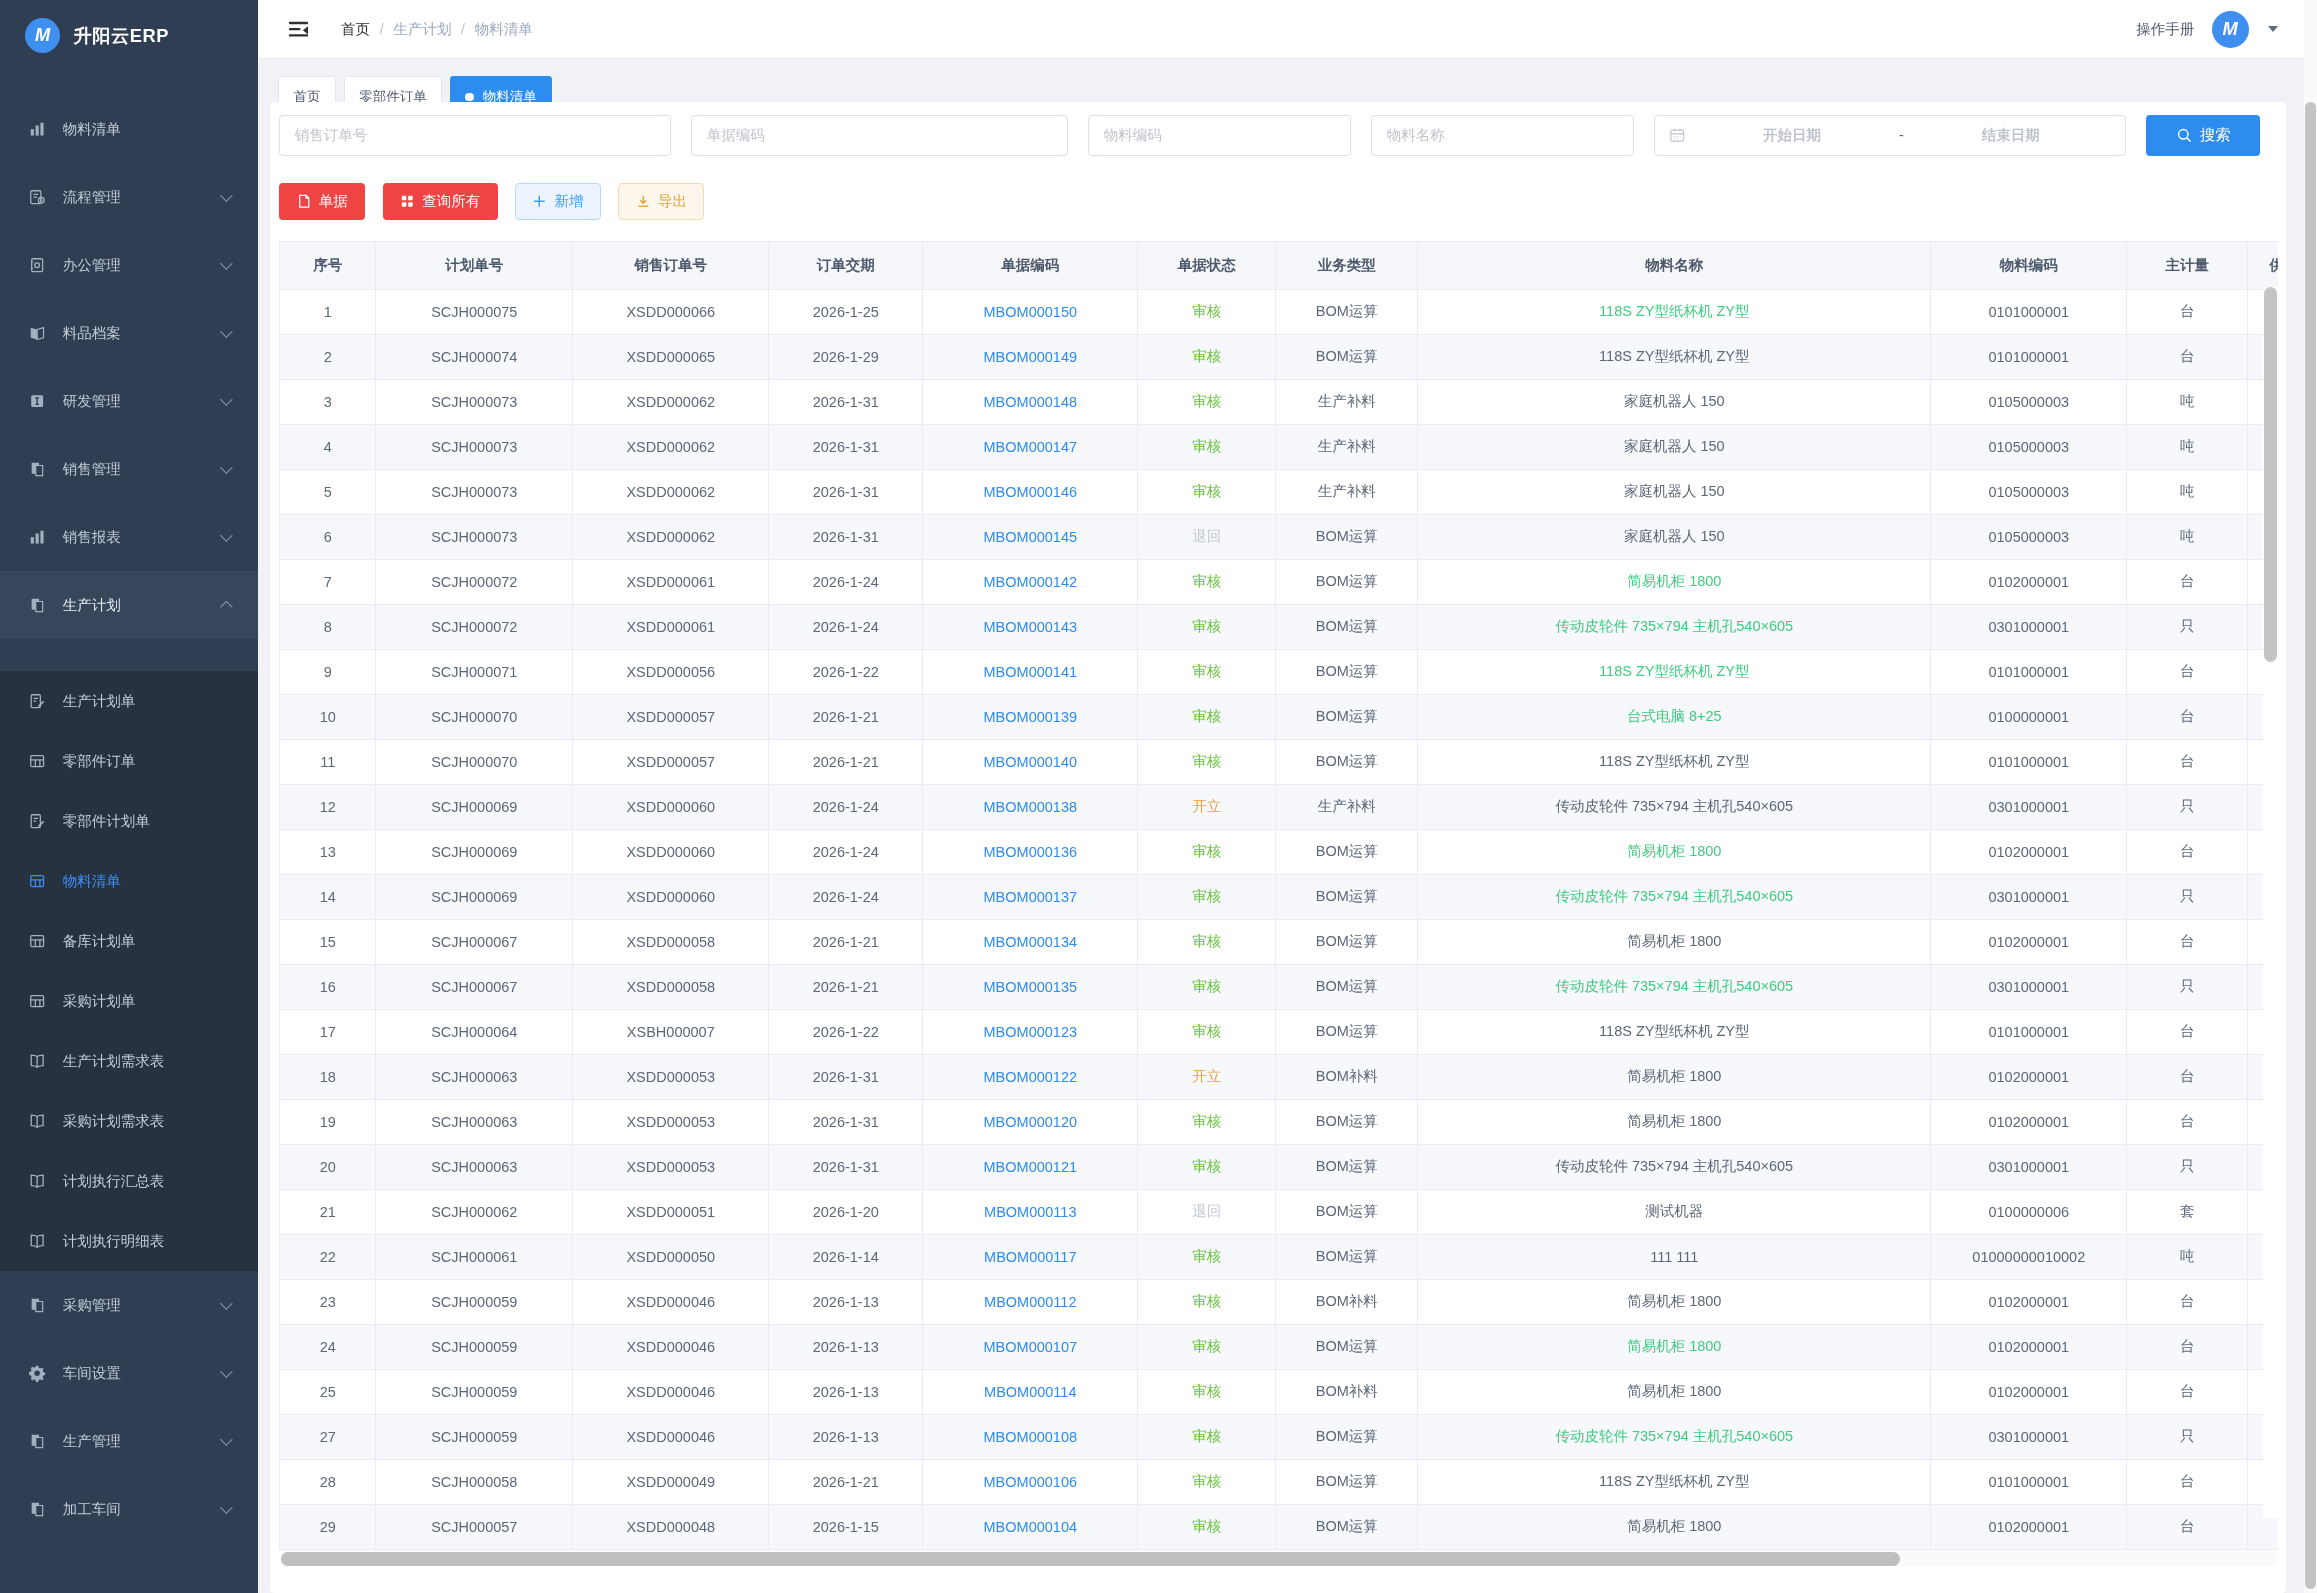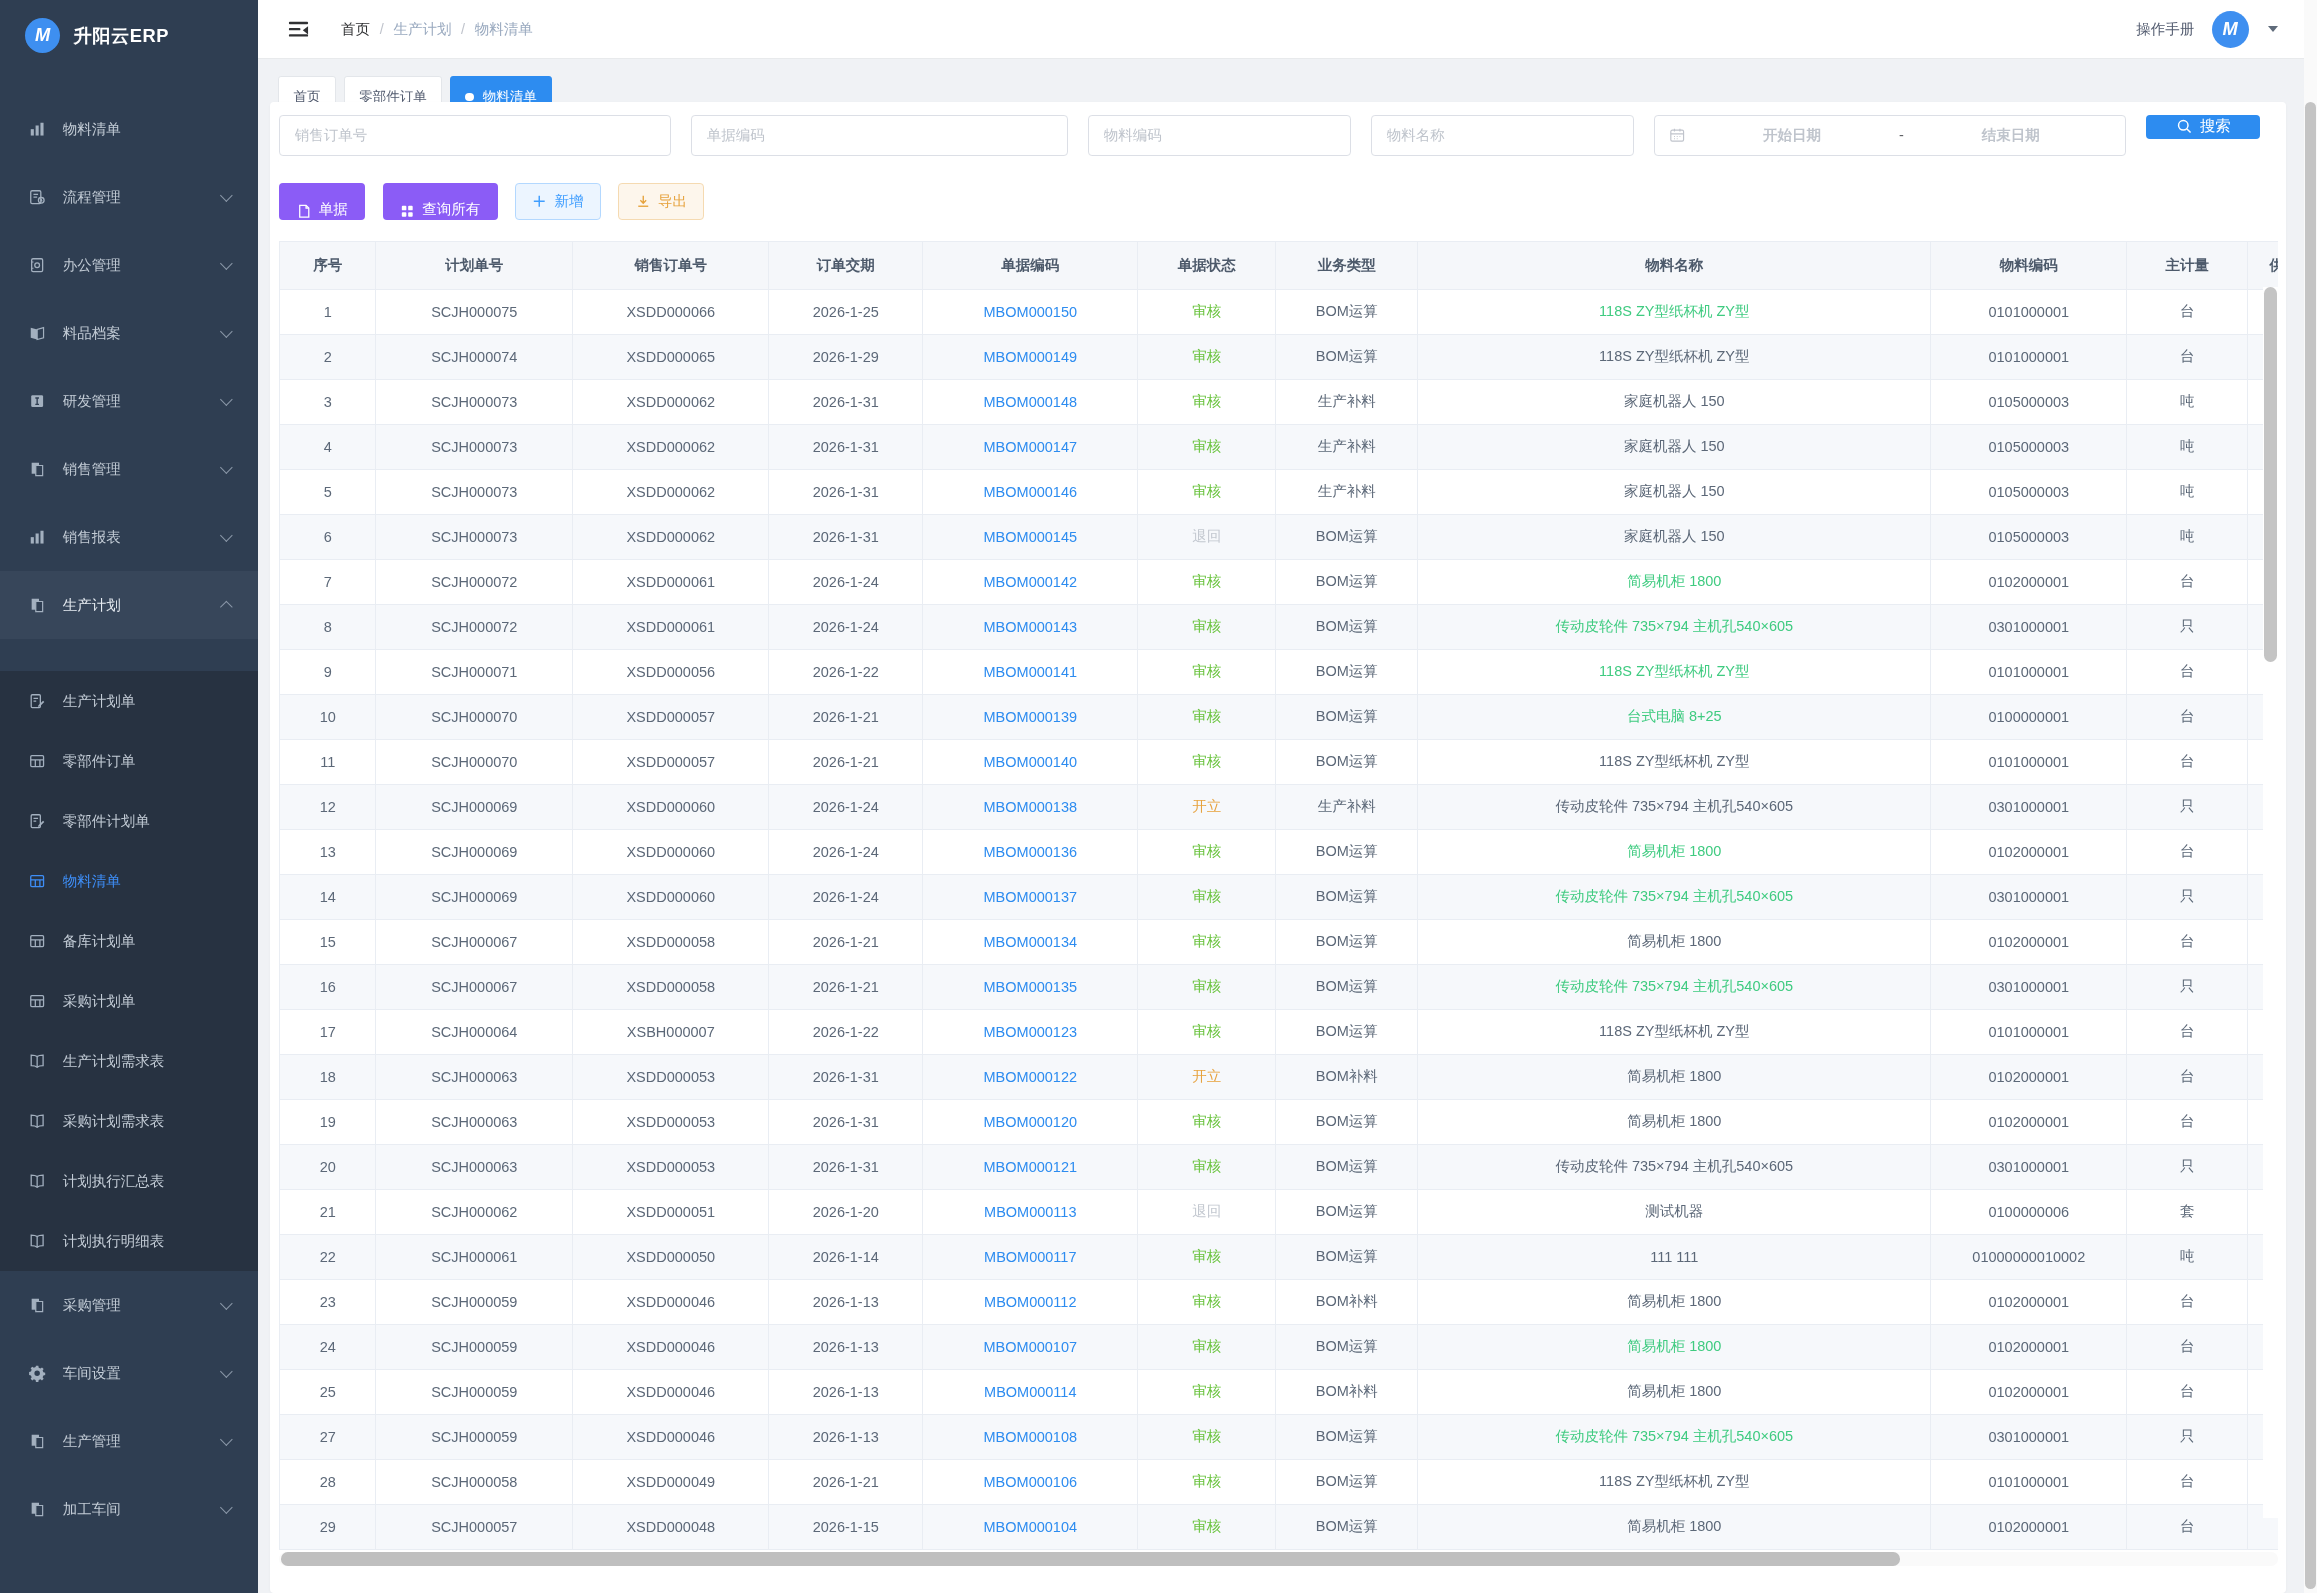--- a/index.html
+++ b/index.html
@@ -47,25 +47,25 @@
   .content{flex:1;padding:0 31px 0 11.6px;min-height:0;}
   .card{background:#fff;border-radius:3.9px;height:100%;padding:12.6px 9.7px 0 9.7px;box-sizing:border-box;box-shadow:0 1px 2.9px rgba(0,0,0,.04);}
 
   .filters{display:flex;gap:20px;}
   .f-input{height:41px;border:1px solid #dcdfe6;border-radius:3.9px;box-sizing:border-box;padding:0 14.5px;font-size:14.5px;color:#606266;background:#fff;outline:none;font-family:inherit;}
   .f-input::placeholder{color:#bfc4cc;}
   .daterange{height:41px;border:1px solid #dcdfe6;border-radius:3.9px;box-sizing:border-box;display:flex;align-items:center;padding:0 13.5px;width:472px;color:#bfc4cc;font-size:14.5px;}
   .daterange .cal{display:inline-flex;color:#c0c4cc;margin-right:5.8px;}
   .daterange .dr-part{flex:1;text-align:center;font-weight:bold;}
   .daterange .dr-sep{color:#606266;padding:0 5.8px;}
-  .btn-search{width:114px;height:24px;background:#2d8cf0;border:none;border-radius:3.9px;color:#fff;font-size:15.4px;display:flex;align-items:center;justify-content:center;gap:7.7px;cursor:pointer;font-family:inherit;}
+  .btn-search{width:114px;height:41px;background:#2d8cf0;border:none;border-radius:3.9px;color:#fff;font-size:15.4px;display:flex;align-items:center;justify-content:center;gap:7.7px;cursor:pointer;font-family:inherit;}
 
   .actions{display:flex;gap:17.4px;margin-top:27px;}
   .btn{height:37px;border-radius:3.9px;font-size:14.5px;display:flex;align-items:center;justify-content:center;gap:7.7px;padding:0 16.4px;cursor:pointer;border:1px solid transparent;font-family:inherit;}
-  .btn-primary{background:#8b5cf6;color:#fff;align-items:flex-end;}
+  .btn-primary{background:#ef4444;color:#fff;}
   .btn-light{background:#ecf5ff;border-color:#b3d8ff;color:#409eff;}
   .btn-warn{background:#fdf6ec;border-color:#f5dab1;color:#e6a23c;}
 
   
   .table-wrap{margin-top:21px;width:1999px;overflow:hidden;position:relative;}
   table{border-collapse:collapse;table-layout:fixed;width:2026px;}
   th,td{border:1px solid #e9edf3;text-align:center;font-size:14.5px;overflow:hidden;white-space:nowrap;}
   thead th{height:45px;background:#f5f7fa;color:#4d5a6b;font-weight:bold;}
   tbody td{height:42px;color:#5c6878;}
   tbody tr:nth-child(even){background:#f6f8fb;}

